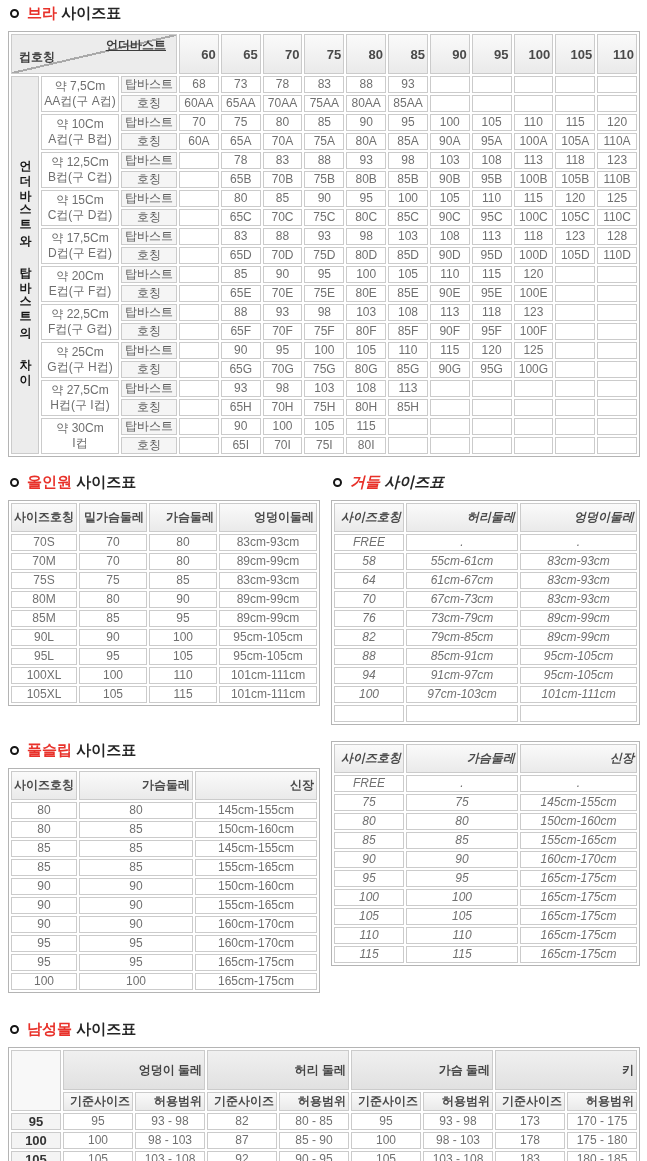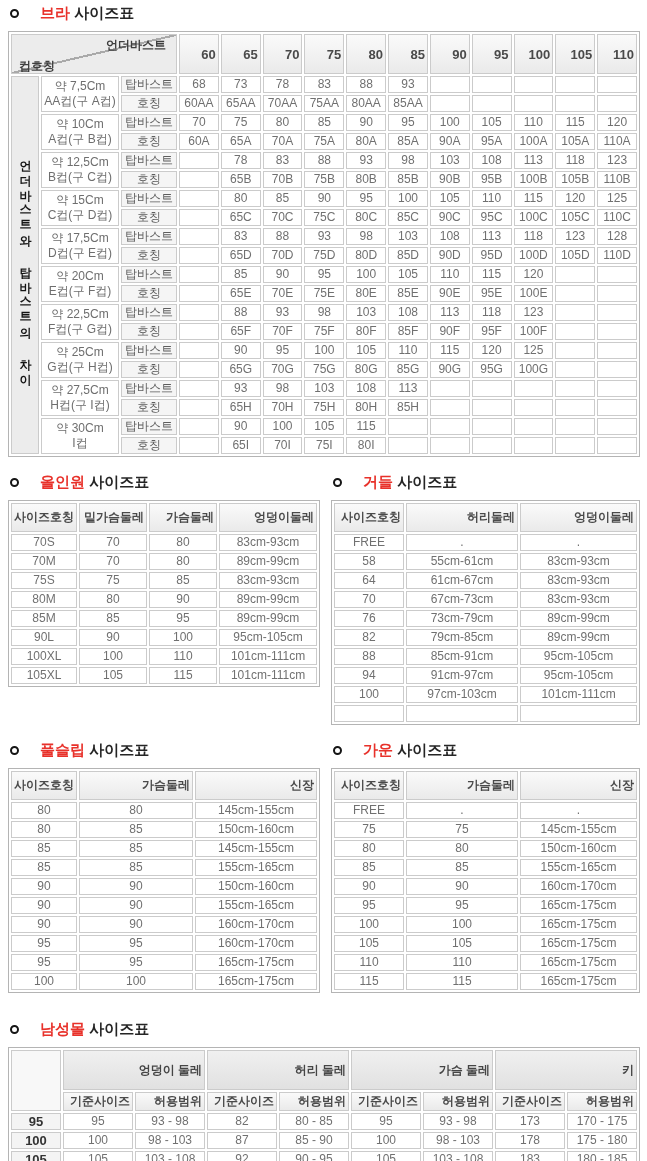--- a/index.html
+++ b/index.html
@@ -7,21 +7,21 @@
   body {
     width: 647px;
     font-family: "Liberation Sans", "DejaVu Sans", sans-serif;
     font-size: 12px;
     color: #707070;
   }
   .page { padding: 4px 7px 12px 8px; }
 
   
   .sec-title {
-    display: flex; align-items: center; gap: 21px;
+    display: flex; align-items: center; gap: 8px;
     font-size: 15px; font-weight: bold; color: #252525;
     margin: 0 0 9px 2px; line-height: 18px; white-space: nowrap;
   }
   .bullet {
     width: 9px; height: 9px; flex: 0 0 9px;
     border: 2px solid #151515; border-radius: 50%;
     display: inline-block; background: #fff;
   }
   .hl { color: #e8312a; }
 
@@ -49,40 +49,40 @@
   .bra thead th { height: 40px; font-size: 13px; }
   .bra td.corner {
     height: 40px; position: relative; padding: 0;
     background-color: #ececec;
     background-image: linear-gradient(to bottom right,
       transparent calc(50% - 1px), #a9a9a9 calc(50% - 1px),
       #a9a9a9 calc(50% + 1px), transparent calc(50% + 1px));
   }
   .corner-top {
     position: absolute; top: 4px; right: 10px;
-    font-weight: bold; color: #3e3e3e; 
+    font-weight: bold; color: #3e3e3e; text-decoration: underline;
   }
   .corner-bottom {
-    position: absolute; bottom: 0; left: 7px;
+    position: absolute; bottom: 9px; left: 7px;
     font-weight: bold; color: #3e3e3e;
   }
   .bra td.side {
     background: #ececec; color: #141414; font-weight: bold;
     writing-mode: vertical-lr; text-orientation: upright;
     letter-spacing: 3px; white-space: normal;
     padding: 6px 0; text-align: center;
   }
   .bra td.cup { color: #6e6e6e; padding: 1px 0; }
   .bra td.cup div { line-height: 15px; }
   .bra td.sub { background: #f5f5f5; color: #5d5d5d; margin-top: 48px; }
 
   
   .row2 { display: flex; gap: 11px; align-items: flex-start; margin-top: 16px; }
   .half-l { width: 312px; flex: 0 0 312px; }
-  .half-r { width: 309px; flex: 0 0 309px; }
+  .half-r { width: 309px; flex: 0 0 309px; font-style: italic; }
   .half-l .tbl, .half-r .tbl { width: 100%; }
   .simple thead th { height: 29px; }
 
   
   .mens-sec { margin-top: 27px; }
   .mens { width: 632px; }
   .mens th.group { height: 40px; background: linear-gradient(#f0f0f0, #e1e1e1); color: #454545; }
   .mens th.subh { height: 19px; }
   .mens td { height: 17px; }
   .mens td.corner-empty { background: #f8f8f8; }
@@ -500,20 +500,26 @@
               <td>95</td>
               <td>89cm-99cm</td>
             </tr>
             <tr>
               <td>90L</td>
               <td>90</td>
               <td>100</td>
               <td>95cm-105cm</td>
             </tr>
             <tr>
+              <td>95L</td>
+              <td>95</td>
+              <td>105</td>
+              <td>95cm-105cm</td>
+            </tr>
+            <tr>
               <td>100XL</td>
               <td>100</td>
               <td>110</td>
               <td>101cm-111cm</td>
             </tr>
             <tr>
               <td>105XL</td>
               <td>105</td>
               <td>115</td>
               <td>101cm-111cm</td>
@@ -660,24 +666,20 @@
             </tr>
             <tr>
               <td>100</td>
               <td>100</td>
               <td>165cm-175cm</td>
             </tr>
           </tbody>
       </table>
     </div>
     <div class="half-r">
-      <h3 class="sec-title">
-        <span class="bullet"></span>
-        <span><span class="hl">가운</span> <span>사이즈표</span></span>
-      </h3>
       <table class="tbl simple">
         <colgroup>
             <col style="width:70px">
             <col style="width:112px">
           </colgroup>
         <thead>
             <tr>
               <th>사이즈호칭</th>
               <th>가슴둘레</th>
               <th>신장</th>

